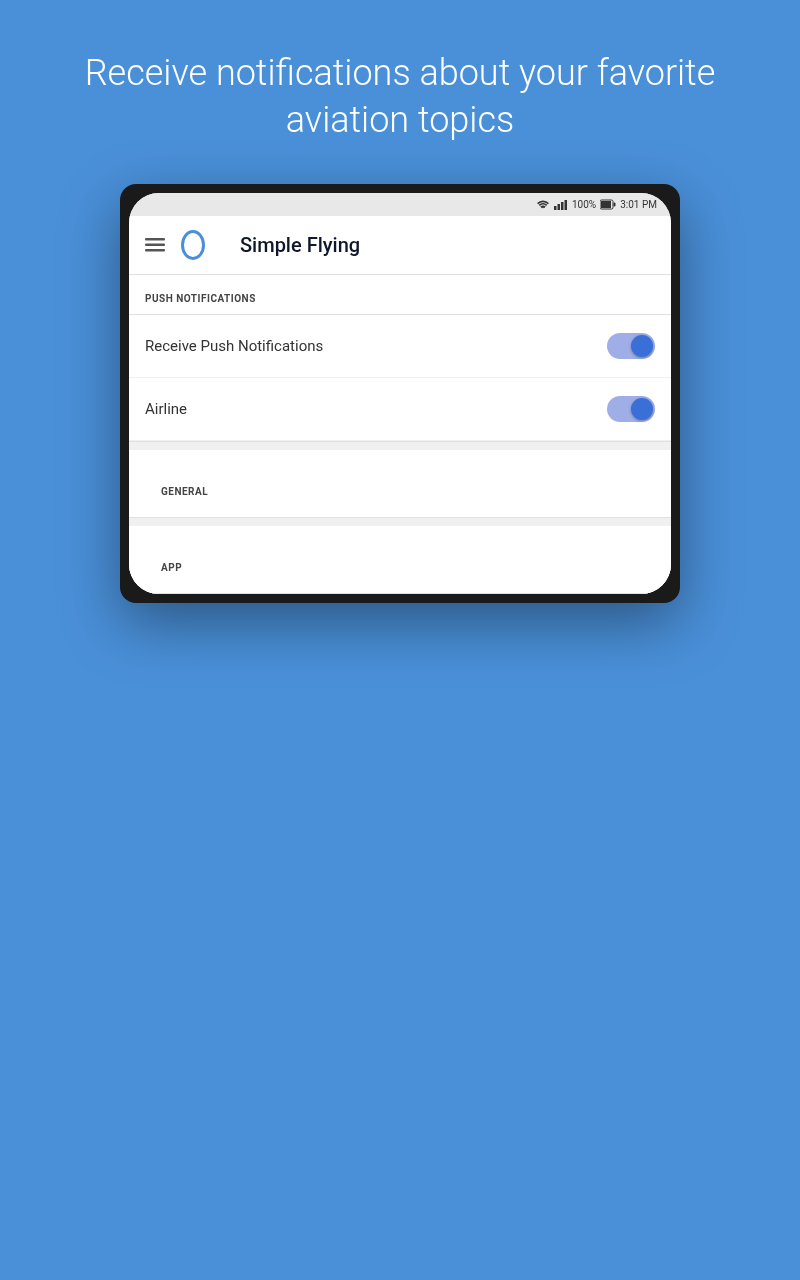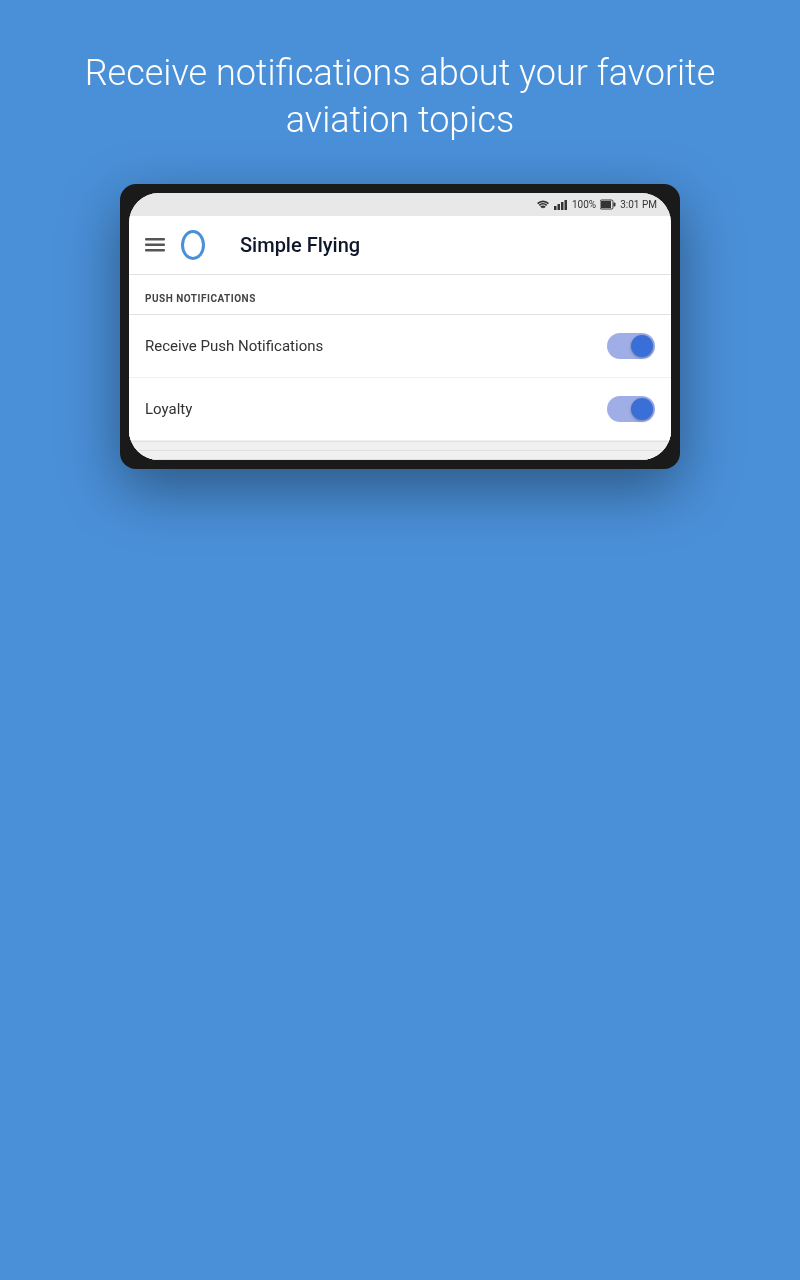--- a/index.html
+++ b/index.html
@@ -250,37 +250,43 @@
               <div class="toggle-thumb"></div>
             </div>
           </div>
         </div>
 
 
 
 
 
         <div class="settings-row">
-          <span class="settings-row-label">Loyalty</span>
+          <span class="settings-row-label">Airline</span>
           <div class="toggle">
             <div class="toggle-track on">
               <div class="toggle-thumb"></div>
             </div>
           </div>
         </div>
 
 
         <div class="divider"></div>
       </div>
 
       <div class="section-divider"></div>
 
+      <div class="general-section">
+        <div class="section-header">GENERAL</div>
+      </div>
 
       <div class="divider"></div>
 
       <div class="section-divider"></div>
 
+      <div class="app-section">
+        <div class="section-header">APP</div>
+      </div>
 
       <div class="divider"></div>
 
     </div>
   </div>
 </div>
 
 </body></html>

